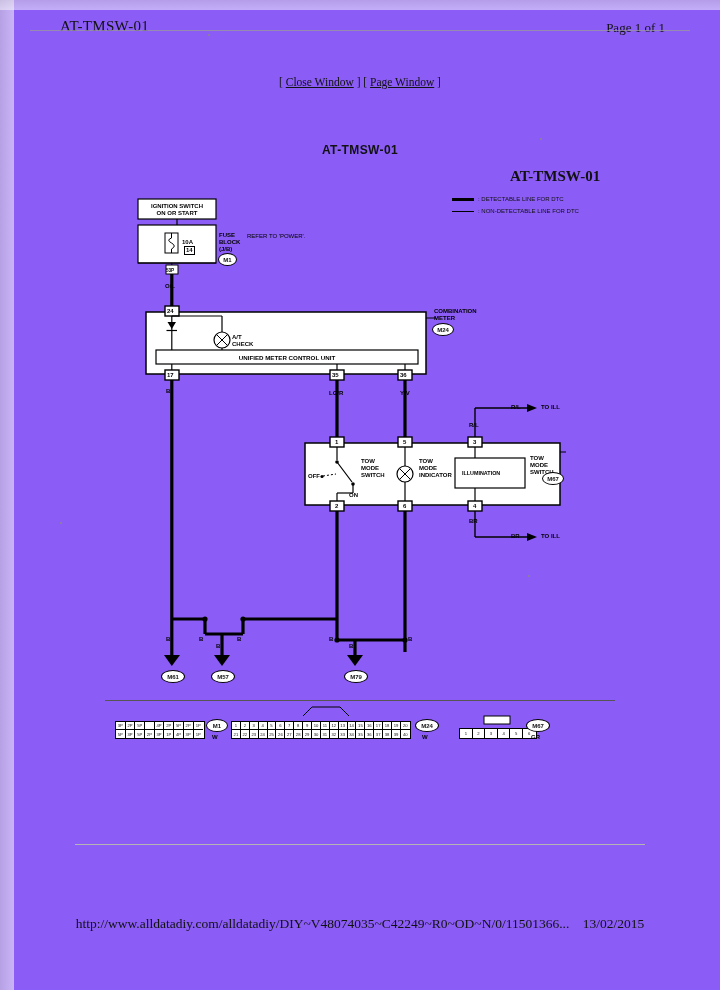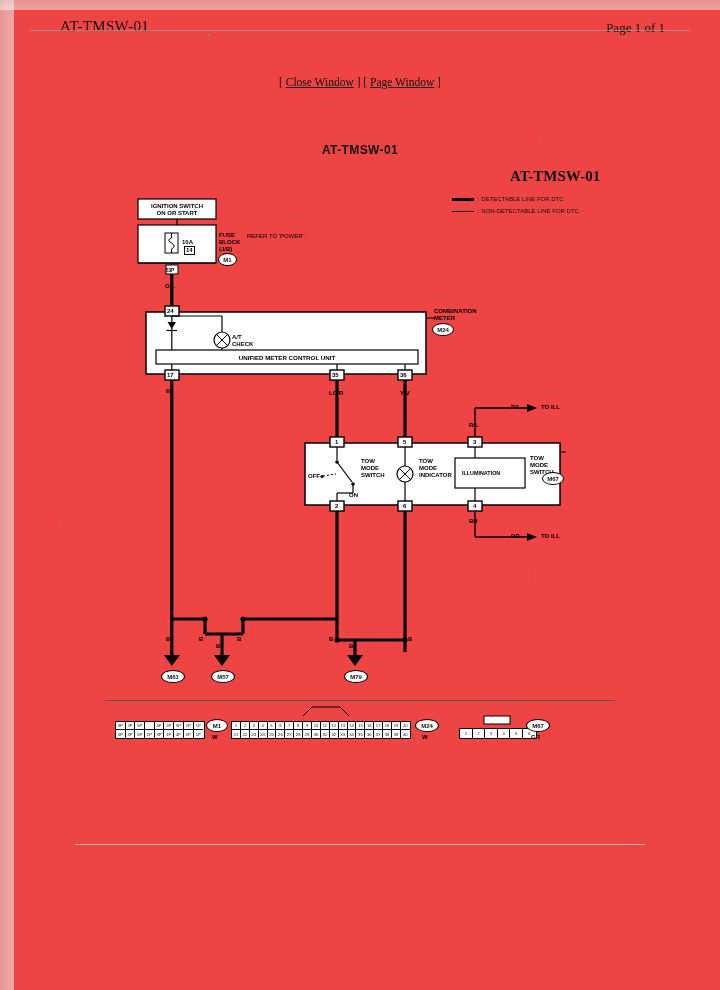--- a/index.html
+++ b/index.html
@@ -6,21 +6,21 @@
   body{
     width:720px;height:990px;
     background:#ffffff;
     font-family:"Liberation Serif", serif;
     color:#111;
     position:relative;
     overflow:hidden;
   }
   .page{
     position:absolute;inset:0;
-    background:#ef4444;
+    background:#8b5cf6;
   }
   
   .scan-edge-left{position:absolute;left:0;top:0;width:14px;height:990px;background:linear-gradient(90deg,#d9d9d4,#fdfdfb);opacity:.55;}
   .scan-edge-top{position:absolute;left:0;top:0;width:720px;height:10px;background:linear-gradient(180deg,#dedede,#fdfdfb);opacity:.5;}
 
   .hdr{position:absolute;top:18px;left:0;width:720px;height:26px;}
   .hdr-left{position:absolute;left:60px;top:0;font-size:15px;letter-spacing:.3px;}
   .hdr-right{position:absolute;right:55px;top:2px;font-size:13px;}
   .hdr-rule{position:absolute;left:30px;right:30px;top:30px;border-top:1px solid #999;opacity:.75;}
 
@@ -381,13 +381,18 @@
     </div>
   <div class="oval" style="left:526px;top:719px;width:22px;height:11px;">M67</div>
   <div class="lbl b" style="left:531px;top:734px;">GR</div>
 
   <div class="speck" style="left:208px;top:34px;width:2px;height:2px;"></div>
   <div class="speck" style="left:540px;top:138px;width:2px;height:2px;"></div>
   <div class="speck" style="left:60px;top:522px;width:2px;height:2px;"></div>
   <div class="speck" style="left:528px;top:575px;width:2px;height:2px;"></div>
 
   <div class="foot-rule"></div>
+  <div class="footer">
+    <span>http://www.alldatadiy.com/alldatadiy/DIY~V48074035~C42249~R0~OD~N/0/11501366...</span>
+    &nbsp;&nbsp;
+    <span>13/02/2015</span>
+  </div>
 </div>
 
 </body></html>

